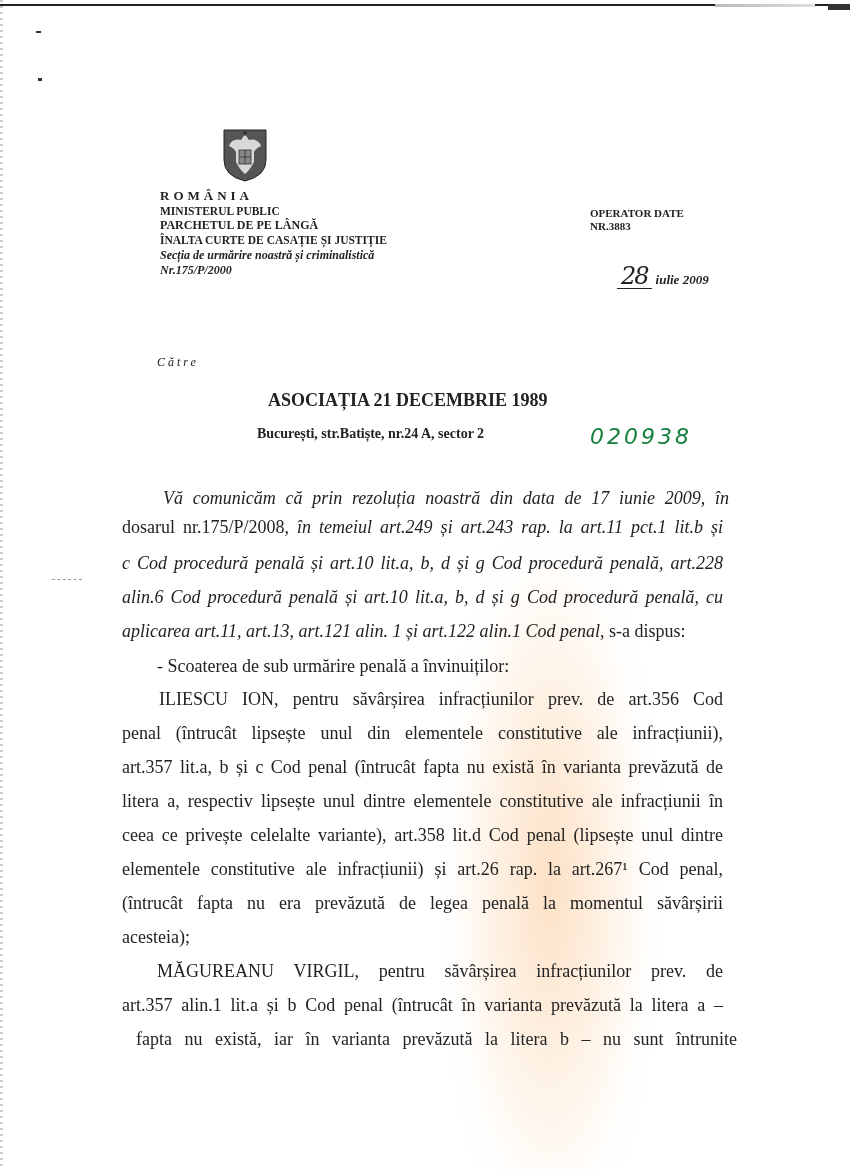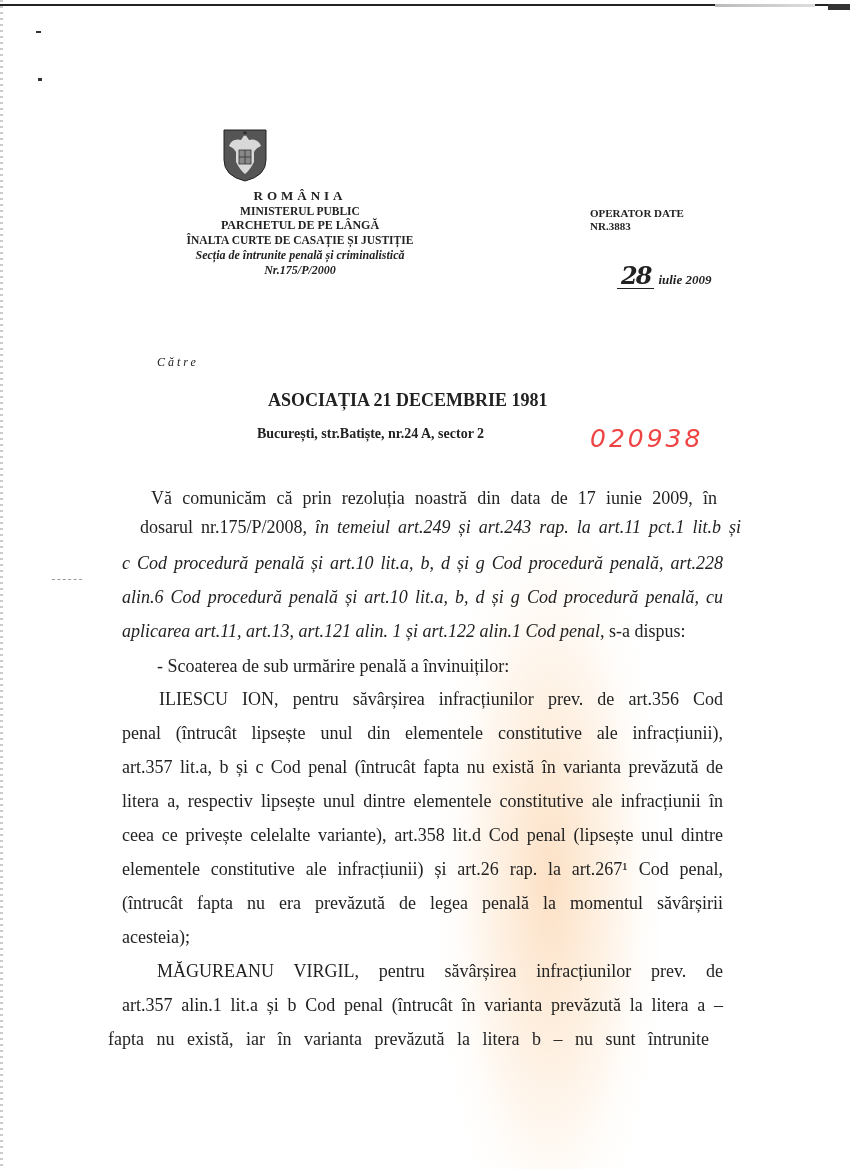--- a/index.html
+++ b/index.html
@@ -16,39 +16,39 @@
   }
   .top-rule { position: absolute; left: 0; top: 4px; width: 828px; height: 2px; background: #222; }
   .top-rule-fade { position: absolute; left: 715px; top: 4px; width: 100px; height: 3px; background: linear-gradient(90deg,#bbb,#ddd); }
   .corner-mark { position: absolute; left: 828px; top: 4px; width: 22px; height: 6px; background: #333; }
   .speck { position: absolute; background: #333; }
   .left-edge { position: absolute; left: 0; top: 0; width: 3px; height: 1169px; background: repeating-linear-gradient(180deg,#ccc 0 2px,#fff 2px 6px); }
   .margin-dash { position: absolute; left: 52px; top: 579px; width: 30px; height: 1px; border-top: 1px dashed #999; }
 
   .emblem { position: absolute; left: 222px; top: 128px; width: 46px; height: 54px; }
 
-  .hdr { position: absolute; left: 160px; width: 280px; text-align: center; font-weight: bold; font-size: 12px; line-height: 14.5px; }
+  .hdr { position: absolute; left: 160px; width: 280px; text-align: left; font-weight: bold; font-size: 12px; line-height: 14.5px; }
   .hdr.romania { top: 189px; letter-spacing: 4px; font-size: 13px; }
   .hdr.min { top: 204px; font-size: 11.5px; }
   .hdr.parch { top: 218px; }
   .hdr.inalta { top: 233px; font-size: 11.5px; }
   .hdr.sectia { top: 248px; font-style: italic; }
   .hdr.nr { top: 263px; font-style: italic; }
 
   .op { position: absolute; left: 590px; width: 160px; text-align: left; font-weight: bold; font-size: 11px; line-height: 13px; }
   .op.l1 { top: 207px; }
   .op.l2 { top: 220px; }
   .date { position: absolute; left: 617px; top: 264px; font-size: 13px; font-style: italic; font-weight: bold; }
-  .date .hand { font-family: "DejaVu Serif", serif; font-style: italic; font-weight: bold; font-size: 24px; display: inline-block; border-bottom: 1px solid #222; padding: 0 4px; line-height: 24px; letter-spacing: -2px; }
+  .date .hand { font-family: "DejaVu Serif", serif; font-style: italic; font-weight: normal; font-size: 24px; display: inline-block; border-bottom: 1px solid #222; padding: 0 4px; line-height: 24px; letter-spacing: -2px; }
   .date .month { margin-left: 4px; }
 
   .catre { position: absolute; left: 157px; top: 355px; font-style: italic; font-size: 12px; letter-spacing: 3px; }
   .recip { position: absolute; left: 268px; top: 390px; font-weight: bold; font-size: 18px; }
   .addr { position: absolute; left: 257px; top: 426px; font-weight: bold; font-size: 14px; }
-  .addr-hand { position: absolute; left: 590px; top: 424px; font-family: "DejaVu Sans", sans-serif; font-size: 25px; color: #ef4444; font-weight: normal; letter-spacing: 3px; font-style: italic; }
+  .addr-hand { position: absolute; left: 590px; top: 424px; font-family: "DejaVu Sans", sans-serif; font-size: 22px; color: #15803d; font-weight: normal; letter-spacing: 3px; font-style: italic; }
 
   .body-line { position: absolute; left: 157px; width: 566px; font-size: 18px; line-height: 22px; white-space: nowrap; text-align: justify; text-align-last: justify; }
   .body-line.short { text-align-last: left; }
   .it { font-style: italic; }
 </style>
 </head>
 <body>
 
 <div class="stain"></div>
 <div class="left-edge"></div>
@@ -67,46 +67,46 @@
     <line x1="23" y1="22" x2="23" y2="36" stroke="#333" stroke-width="0.8"></line>
     <line x1="17" y1="29" x2="29" y2="29" stroke="#333" stroke-width="0.8"></line>
     <path d="M23 3 V8 M21 5 H25" stroke="#222" stroke-width="1"></path>
   </svg>
 </div>
 
 <div class="hdr romania">ROMÂNIA</div>
 <div class="hdr min">MINISTERUL PUBLIC</div>
 <div class="hdr parch">PARCHETUL DE PE LÂNGĂ</div>
 <div class="hdr inalta">ÎNALTA CURTE DE CASAȚIE ȘI JUSTIȚIE</div>
-<div class="hdr sectia">Secția de întrunite penală și criminalistică</div>
+<div class="hdr sectia">Secția de urmărire noastră și criminalistică</div>
 <div class="hdr nr">Nr.175/P/2000</div>
 
 <div class="op l1">OPERATOR DATE</div>
 <div class="op l2">NR.3883</div>
 
 <div class="date">
   <span class="hand">28</span><span class="month">iulie 2009</span>
 </div>
 
 <div class="catre">Către</div>
-<div class="recip">ASOCIAȚIA 21 DECEMBRIE 1981</div>
+<div class="recip">ASOCIAȚIA 21 DECEMBRIE 1989</div>
 <div class="addr">București, str.Batiște, nr.24 A, sector 2</div>
 <div class="addr-hand">020938</div>
 
 <div id="body-container">
-    <div class="body-line" style="top: 487px; left: 151px; width: 566px;"><span>Vă comunicăm că prin rezoluția noastră din data de 17 iunie 2009, în</span></div>
-    <div class="body-line" style="top: 516px; left: 140px; width: 601px;"><span>dosarul nr.175/P/2008, </span><span class="it">în temeiul art.249 și art.243 rap. la art.11 pct.1 lit.b și</span></div>
+    <div class="body-line" style="top: 487px; left: 163px; width: 566px; font-style: italic;"><span>Vă comunicăm că prin rezoluția noastră din data de 17 iunie 2009, în</span></div>
+    <div class="body-line" style="top: 516px; left: 122px; width: 601px;"><span>dosarul nr.175/P/2008, </span><span class="it">în temeiul art.249 și art.243 rap. la art.11 pct.1 lit.b și</span></div>
     <div class="body-line" style="top: 552px; left: 122px; width: 601px;"><span class="it">c Cod procedură penală și art.10 lit.a, b, d și g Cod procedură penală, art.228</span></div>
     <div class="body-line" style="top: 586px; left: 122px; width: 601px;"><span class="it">alin.6 Cod procedură penală și art.10 lit.a, b, d și g Cod procedură penală, cu</span></div>
     <div class="body-line short" style="top: 620px; left: 122px; width: 601px;"><span class="it">aplicarea art.11, art.13, art.121 alin. 1 și art.122 alin.1 Cod penal</span><span>, s-a dispus:</span></div>
     <div class="body-line short" style="top: 655px; left: 157px; width: 566px;"><span>- Scoaterea de sub urmărire penală a învinuiților:</span></div>
     <div class="body-line" style="top: 688px; left: 159px; width: 564px;"><span>ILIESCU ION, pentru săvârșirea infracțiunilor prev. de art.356 Cod</span></div>
     <div class="body-line" style="top: 722px; left: 122px; width: 601px;"><span>penal (întrucât lipsește unul din elementele constitutive ale infracțiunii),</span></div>
     <div class="body-line" style="top: 756px; left: 122px; width: 601px;"><span>art.357 lit.a, b și c Cod penal (întrucât fapta nu există în varianta prevăzută de</span></div>
     <div class="body-line" style="top: 790px; left: 122px; width: 601px;"><span>litera a, respectiv lipsește unul dintre elementele constitutive ale infracțiunii în</span></div>
     <div class="body-line" style="top: 824px; left: 122px; width: 601px;"><span>ceea ce privește celelalte variante), art.358 lit.d Cod penal (lipsește unul dintre</span></div>
     <div class="body-line" style="top: 858px; left: 122px; width: 601px;"><span>elementele constitutive ale infracțiunii) și art.26 rap. la art.267¹ Cod penal,</span></div>
     <div class="body-line" style="top: 892px; left: 122px; width: 601px;"><span>(întrucât fapta nu era prevăzută de legea penală la momentul săvârșirii</span></div>
     <div class="body-line short" style="top: 926px; left: 122px; width: 601px;"><span>acesteia);</span></div>
     <div class="body-line" style="top: 960px; left: 157px; width: 566px; font-family: Liberation Serif, serif;"><span>MĂGUREANU VIRGIL, pentru săvârșirea infracțiunilor prev. de</span></div>
     <div class="body-line" style="top: 994px; left: 122px; width: 601px;"><span>art.357 alin.1 lit.a și b Cod penal (întrucât în varianta prevăzută la litera a –</span></div>
-    <div class="body-line" style="top: 1028px; left: 108px; width: 601px;"><span>fapta nu există, iar în varianta prevăzută la litera b – nu sunt întrunite</span></div>
+    <div class="body-line" style="top: 1028px; left: 136px; width: 601px;"><span>fapta nu există, iar în varianta prevăzută la litera b – nu sunt întrunite</span></div>
   </div>
 
 </body></html>

